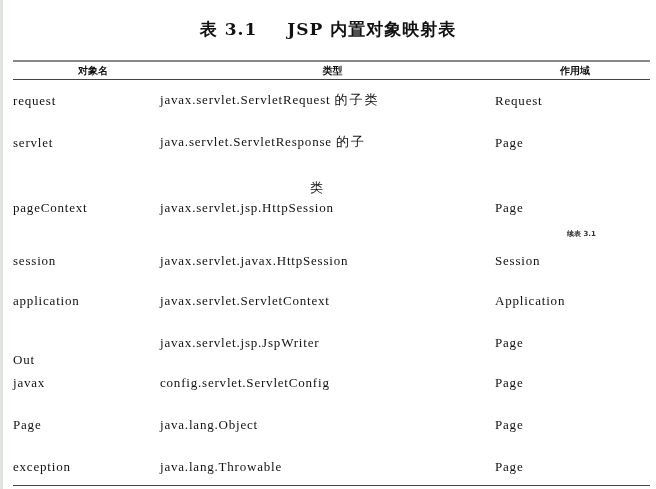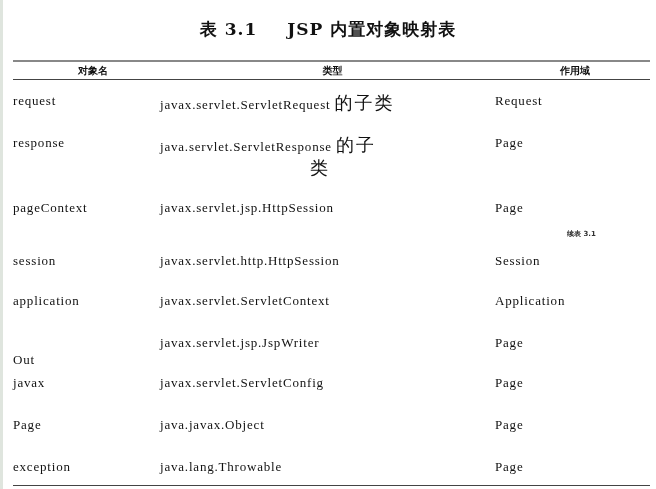--- a/index.html
+++ b/index.html
@@ -27,21 +27,21 @@
     position: absolute; white-space: nowrap;
     font-size: 13px; letter-spacing: 0.8px;
   }
   .head-cell {
     position: absolute; top: 64px; text-align: center;
     font-family: Liberation Serif, serif; font-size: 10px; font-weight: bold;
   }
   .c1 { left: 13px; width: 160px; }
   .c2 { left: 160px; width: 345px; }
   .c3 { left: 495px; width: 160px; }
-  .cn { font-family: "DejaVu Sans", sans-serif; font-size: 18px; letter-spacing: 2px; }
+  .cn { font-family: "DejaVu Sans", sans-serif; font-size: 13px; letter-spacing: 2px; margin-top: 23px; }
   .cont-note {
     position: absolute; top: 229px; left: 555px;
     font-family: "DejaVu Sans", sans-serif; font-size: 7px; font-weight: bold; color: #333; margin-left: 12px;
   }
 </style>
 </head>
 <body>
 
 <div class="left-strip"></div>
 
@@ -55,51 +55,51 @@
 <div class="head-cell c3">作用域</div>
 <div class="rule head"></div>
 
 <div class="cell c1" style="top:93px">request</div>
 <div class="cell c2" style="top:91px">
   <span>javax.servlet.ServletRequest</span>
   <span class="cn">的子类</span>
 </div>
 <div class="cell c3" style="top:93px">Request</div>
 
-<div class="cell c1" style="top:135px">response</div>
+<div class="cell c1" style="top:135px">servlet</div>
 <div class="cell c2" style="top:133px">
   <span>java.servlet.ServletResponse</span>
   <span class="cn">的子</span>
 </div>
 <div class="cell cn" style="top:156px; left:310px; width:30px;">类</div>
 <div class="cell c3" style="top:135px">Page</div>
 
 <div class="cell c1" style="top:200px">pageContext</div>
 <div class="cell c2" style="top:200px">javax.servlet.jsp.HttpSession</div>
 <div class="cell c3" style="top:200px">Page</div>
 
 <div class="cont-note">续表 3.1</div>
 
 <div class="cell c1" style="top:253px">session</div>
-<div class="cell c2" style="top:253px">javax.servlet.http.HttpSession</div>
+<div class="cell c2" style="top:253px">javax.servlet.javax.HttpSession</div>
 <div class="cell c3" style="top:253px">Session</div>
 
 <div class="cell c1" style="top:293px">application</div>
 <div class="cell c2" style="top:293px">javax.servlet.ServletContext</div>
 <div class="cell c3" style="top:293px">Application</div>
 
 <div class="cell c1" style="top:352px">Out</div>
 <div class="cell c2" style="top:335px">javax.servlet.jsp.JspWriter</div>
 <div class="cell c3" style="top:335px">Page</div>
 
 <div class="cell c1" style="top:375px">javax</div>
-<div class="cell c2" style="top:375px">javax.servlet.ServletConfig</div>
+<div class="cell c2" style="top:375px">config.servlet.ServletConfig</div>
 <div class="cell c3" style="top:375px">Page</div>
 
 <div class="cell c1" style="top:417px">Page</div>
-<div class="cell c2" style="top:417px">java.javax.Object</div>
+<div class="cell c2" style="top:417px">java.lang.Object</div>
 <div class="cell c3" style="top:417px">Page</div>
 
 <div class="cell c1" style="top:459px">exception</div>
 <div class="cell c2" style="top:459px">java.lang.Throwable</div>
 <div class="cell c3" style="top:459px">Page</div>
 
 <div class="rule bottom"></div>
 
 </body></html>

